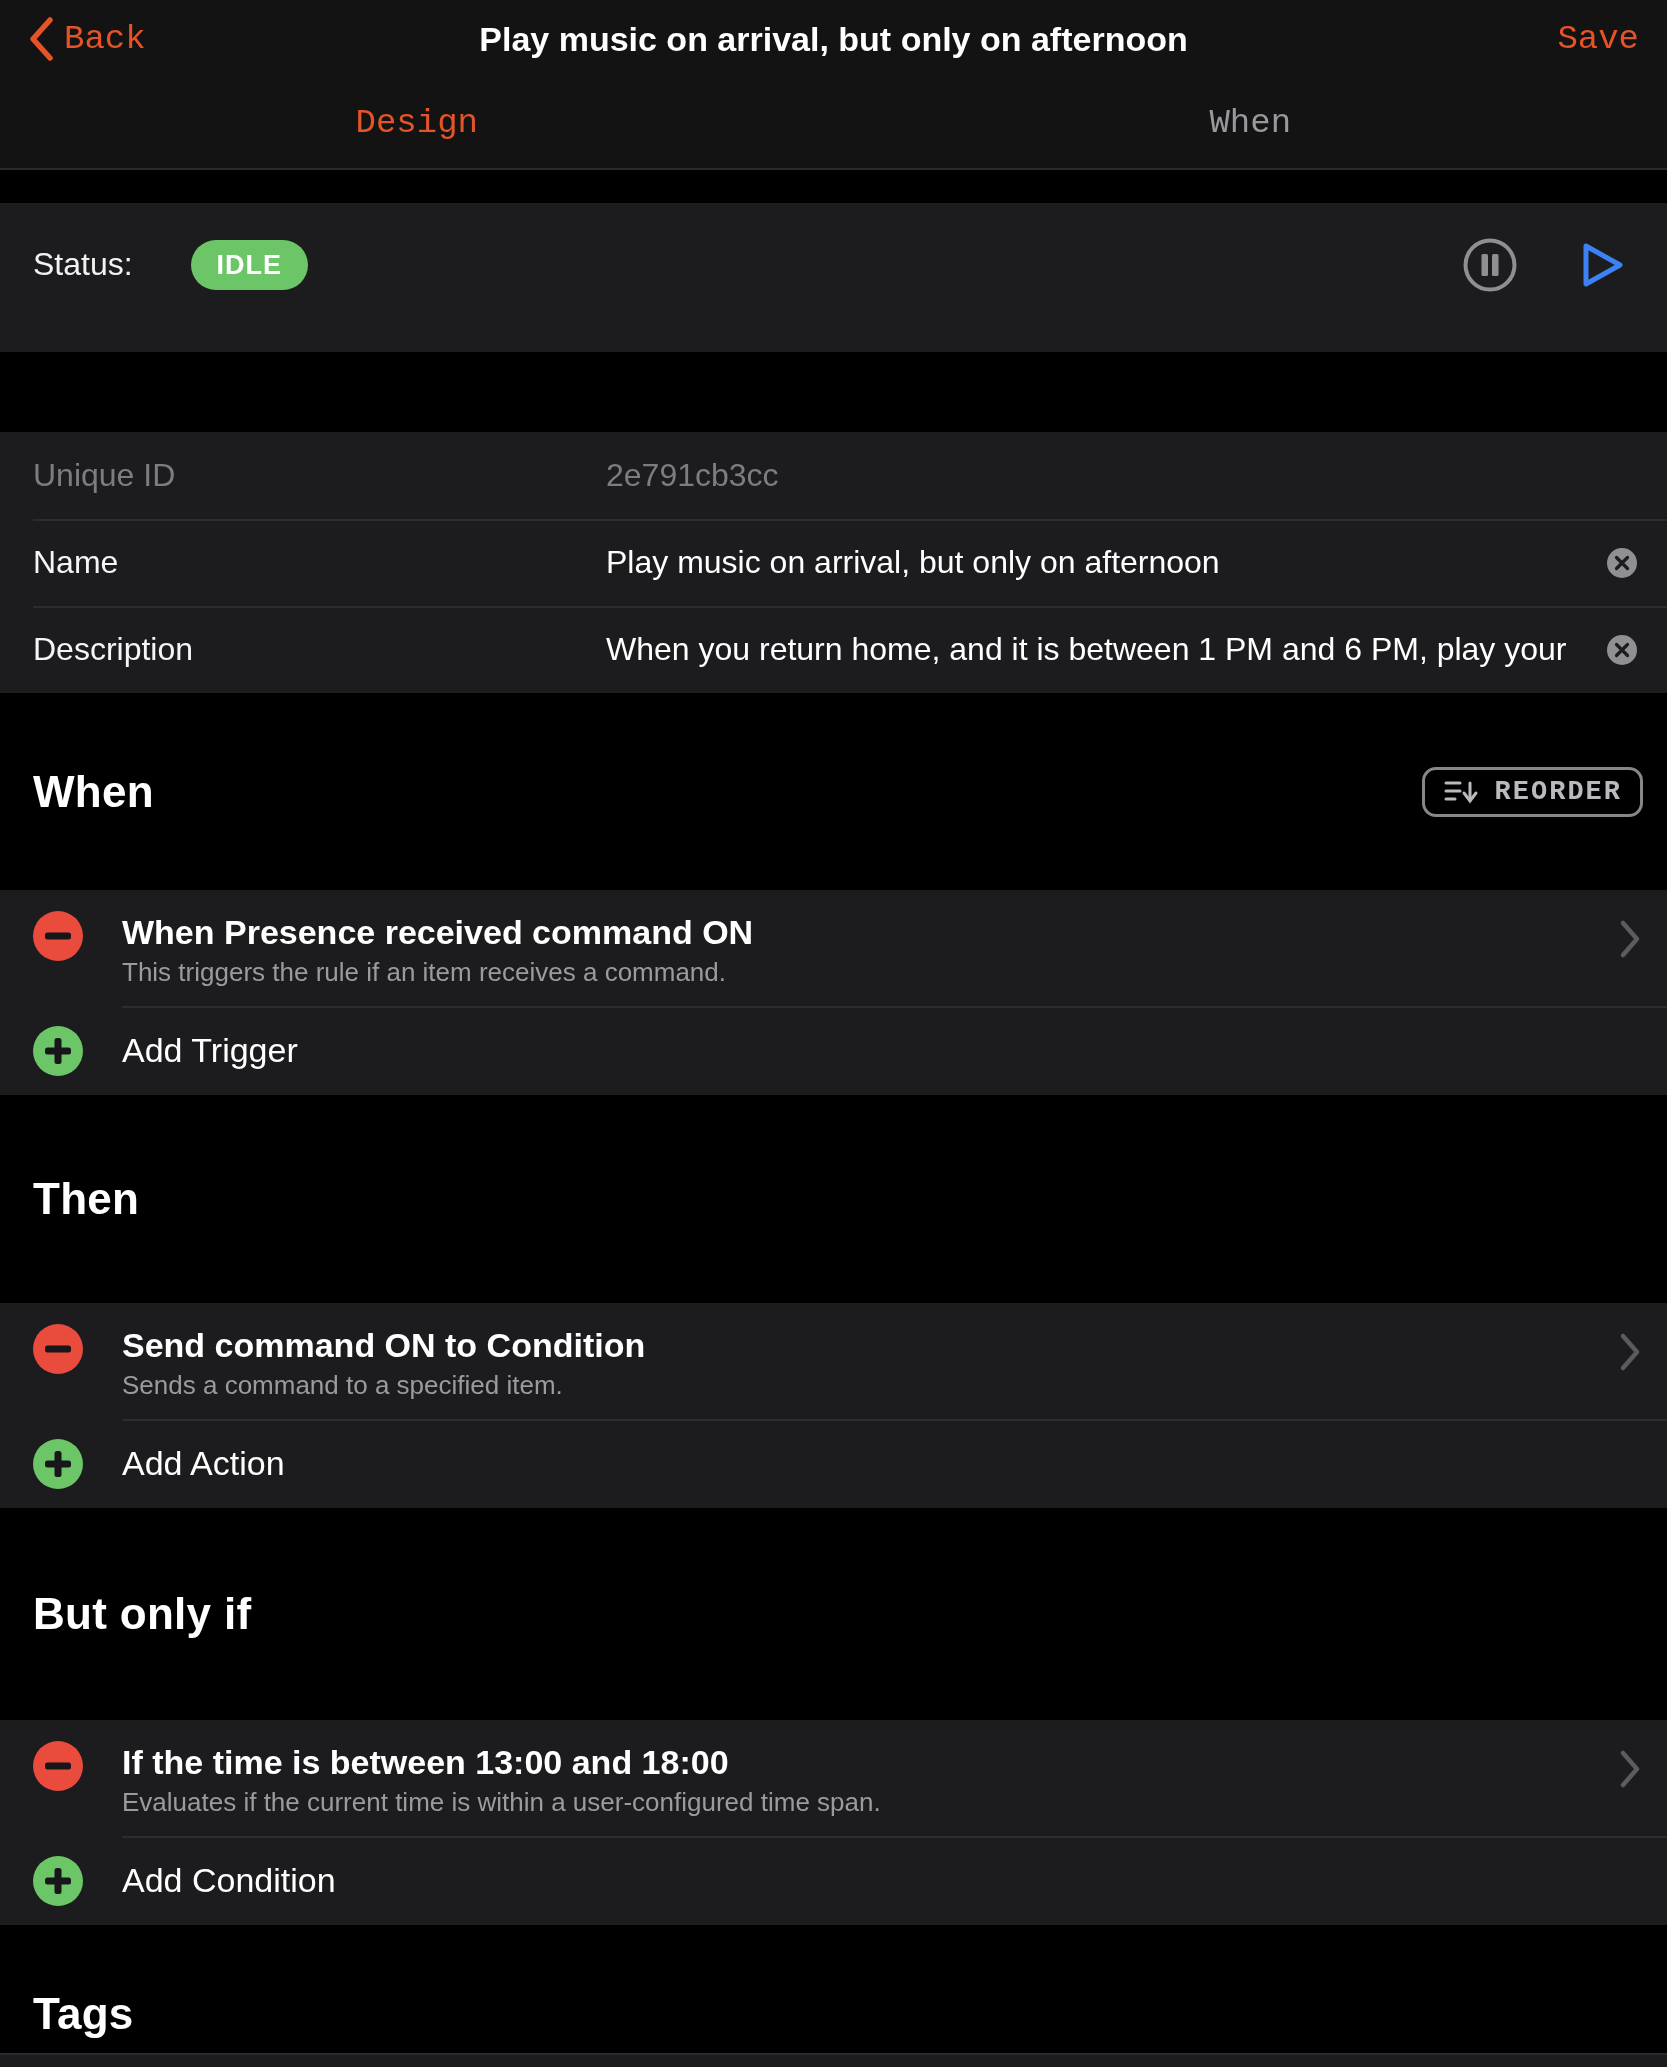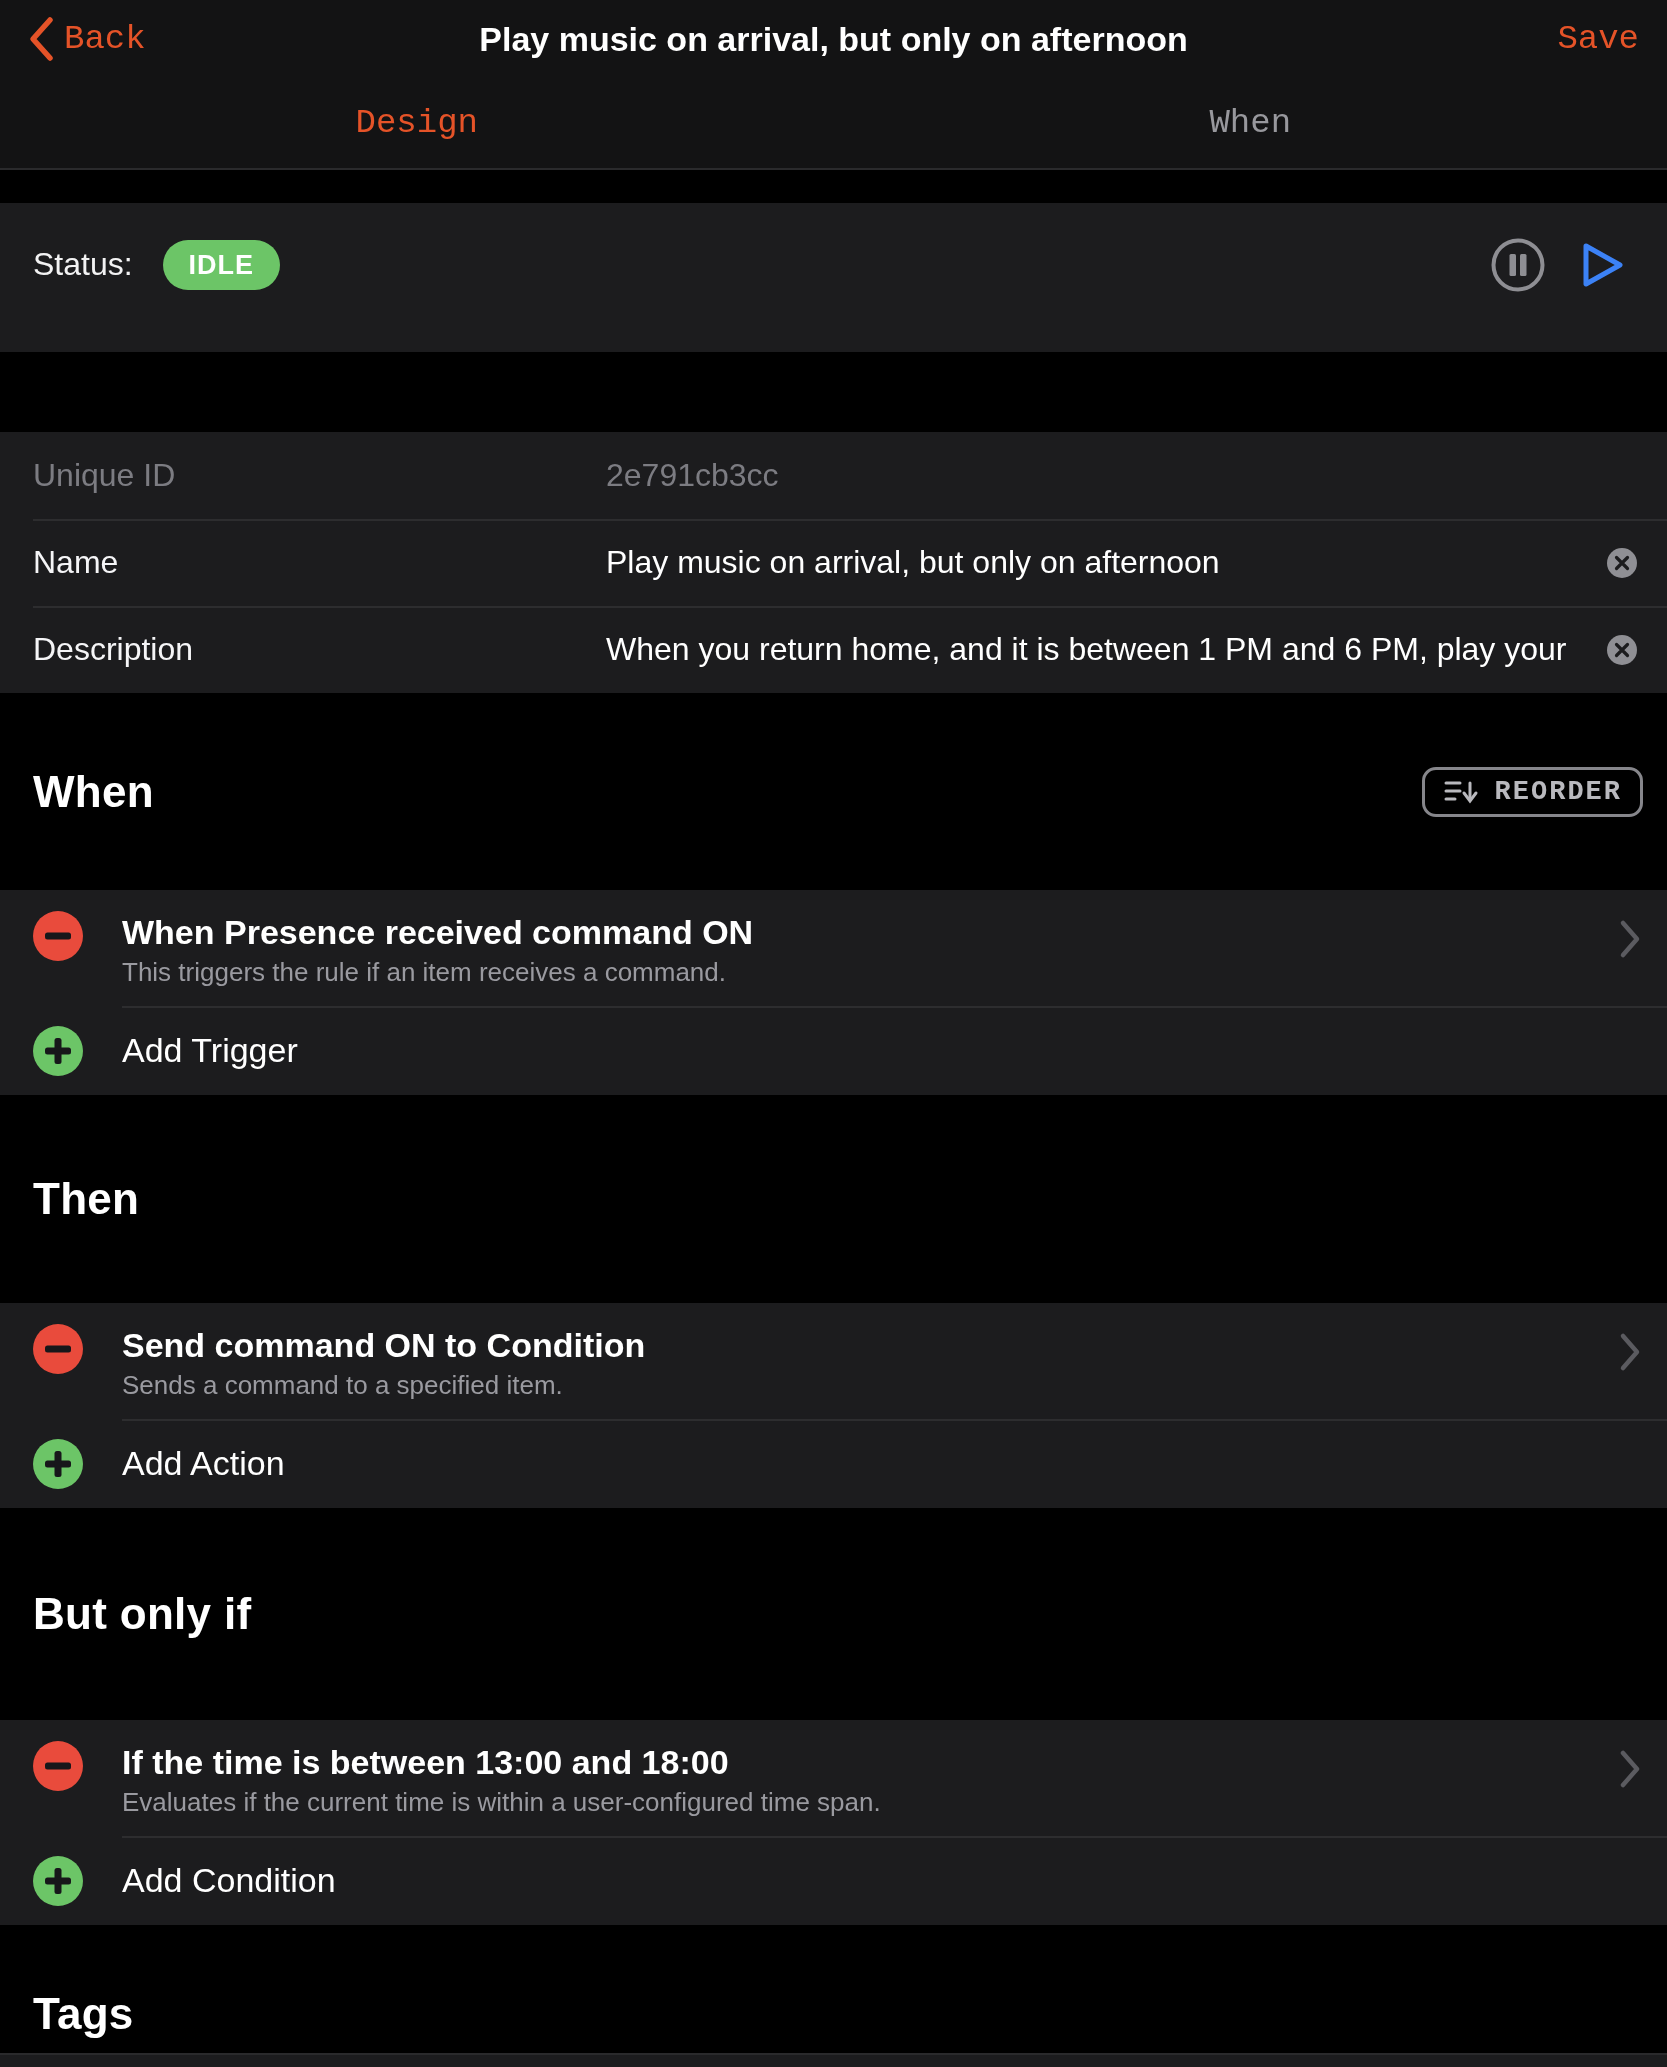--- a/index.html
+++ b/index.html
@@ -32,21 +32,21 @@
   .tabbar { height: 90px; display: flex; }
   .tab {
     flex: 1; display: flex; align-items: center; justify-content: center;
     font-size: 34px; color: #98989d; background: none; border: none;
   }
   .tab.active { color: var(--accent, #e55328); }
 
   
   .gap-1 { height: 33px; }
   .gap-2 { height: 80px; }
-  .card { background: var(--card-bg, #1c1c1e); }
+  .card { background: var(--card-bg, #1c1c1e); gap: 28px; }
 
   .status-card { height: 149px; display: flex; align-items: center; padding: 0 40px 26px 33px; }
   .status-label { font-size: 32px; color: #f2f2f3; }
   .status-badge {
     margin-left: 30px; background: var(--badge-green, #6cc567);
     height: 50px; line-height: 50px; padding: 0 26px; border-radius: 25px;
     font-size: 27px; font-weight: 700; letter-spacing: 1px; color: #fff;
   }
   .spacer { flex: 1; }
   .icon-btn { background: none; border: none; padding: 0; display: flex; align-items: center; }

